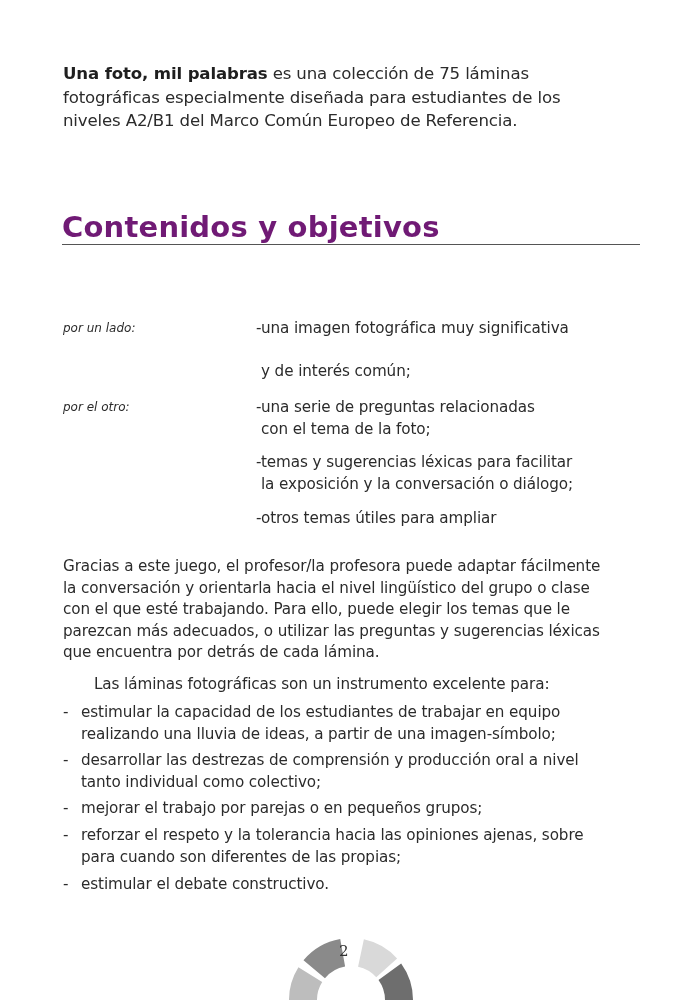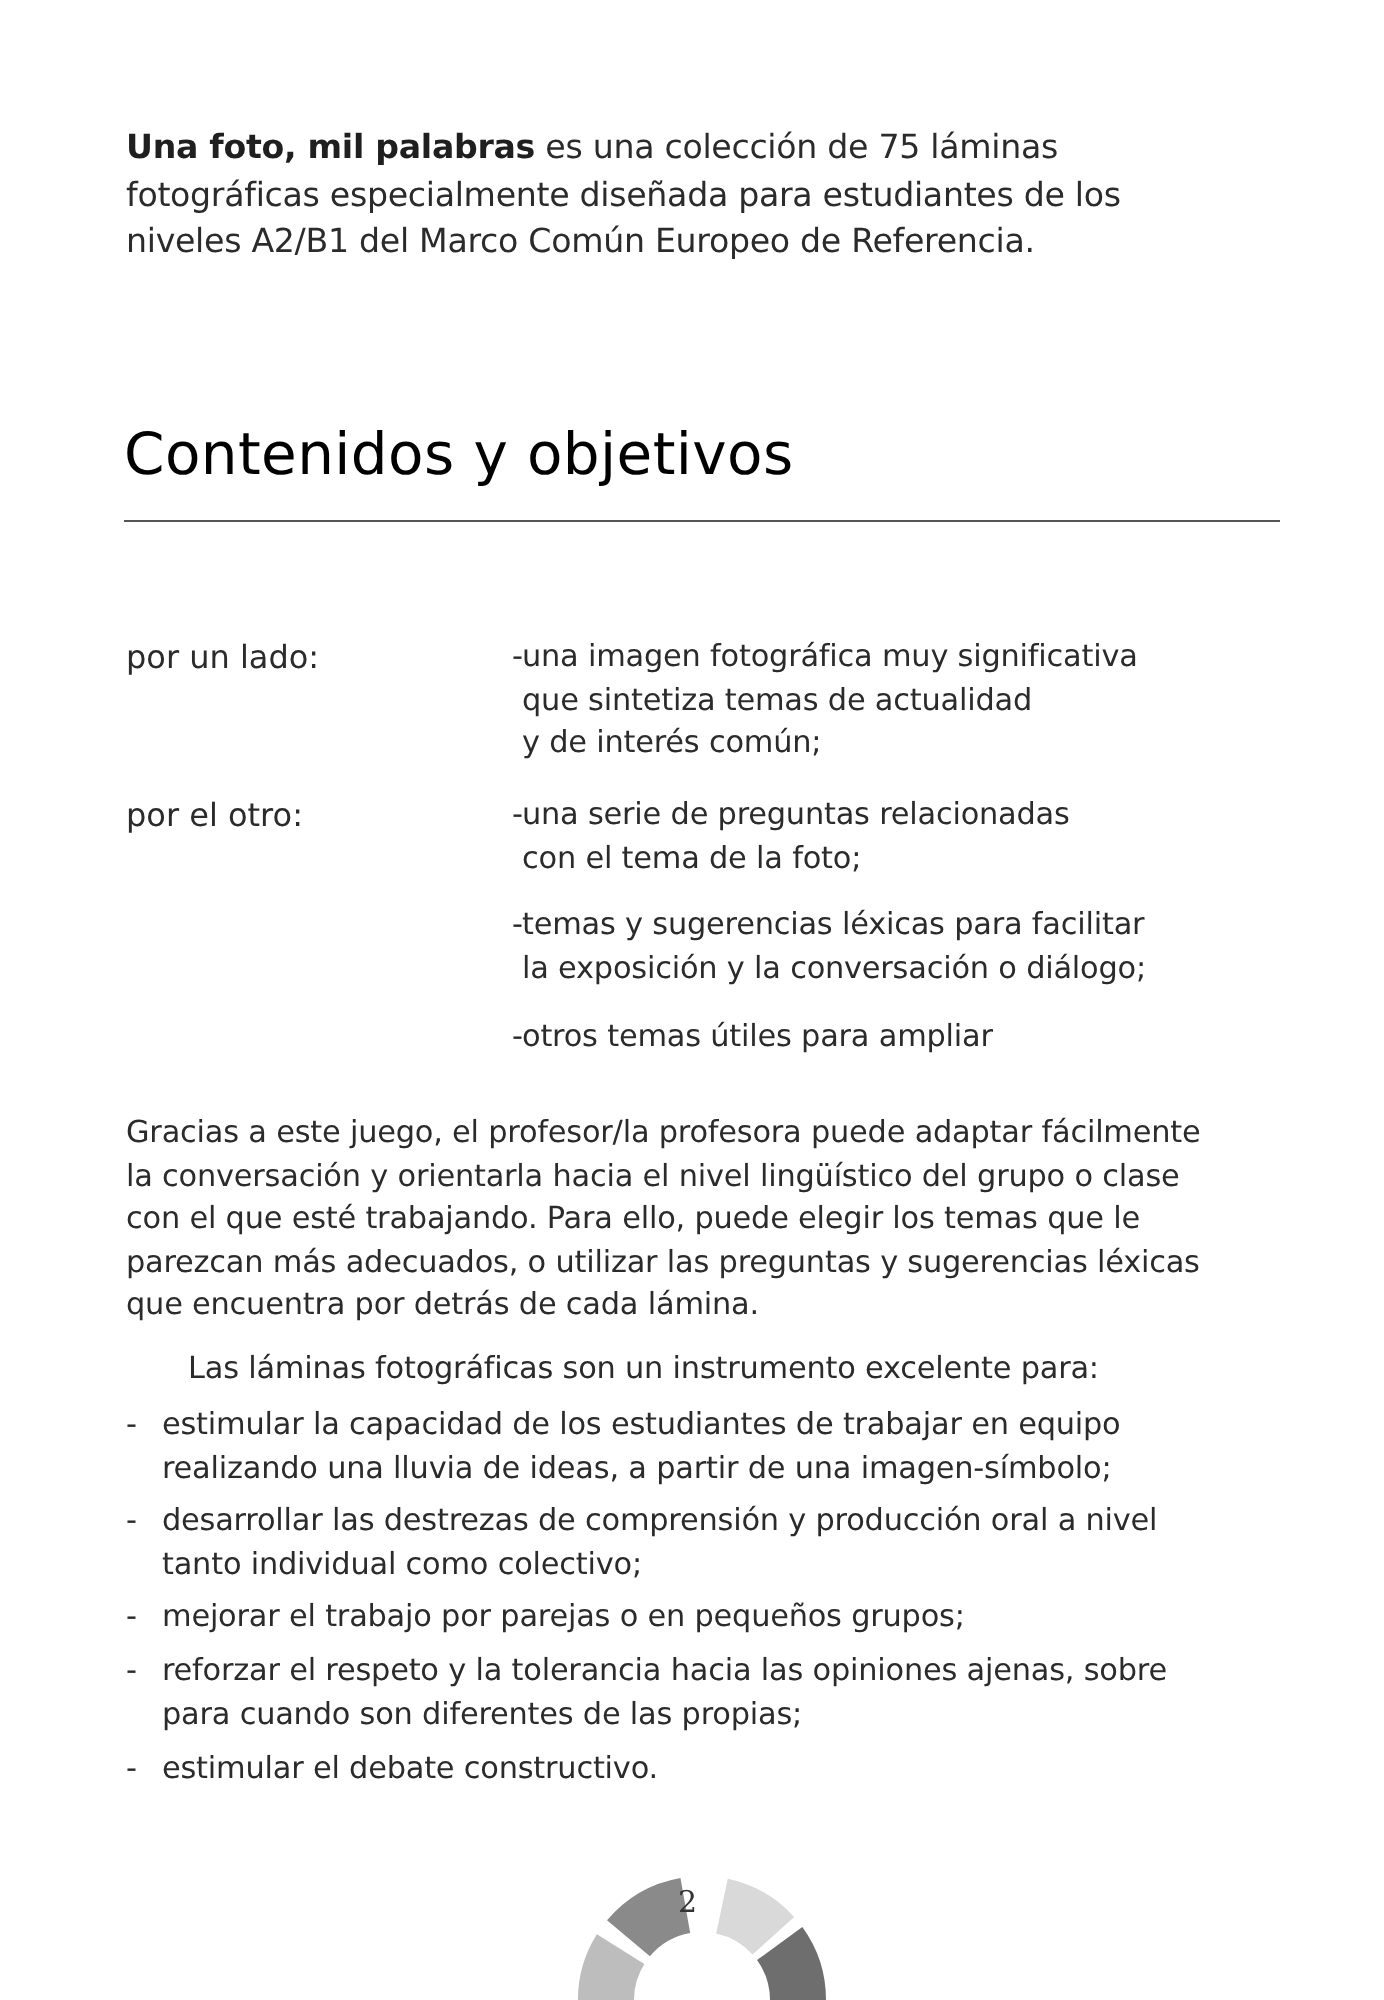--- a/index.html
+++ b/index.html
@@ -34,40 +34,41 @@
     font-weight: bold;
     color: #1f1f1f;
   }
   .section-title {
     position: absolute;
     left: 62px;
     top: 210px;
     width: 578px;
     margin: 0;
     font-size: 29px;
-    font-weight: normal;
+    font-weight: bold;
     letter-spacing: 0.2px;
-    color: #000000;
+    color: #701a75;
     line-height: 34px;
     border-bottom: 1.5px solid #555;
-    padding-bottom: 16px;
+    padding-bottom: 0;
   }
   .p {
     position: absolute;
     left: 63px;
     margin: 0;
     font-size: 15.2px;
     line-height: 21.5px;
     letter-spacing: -0.1px;
   }
   .row-label {
     position: absolute;
     left: 63px;
-    font-size: 16px;
-    line-height: 21.5px;
+    font-size: 12px;
+    line-height: 21.5px;
+    font-style: italic;
   }
   .dash-item {
     position: absolute;
     left: 256px;
     width: 400px;
     font-size: 15.2px;
     line-height: 21.5px;
     letter-spacing: -0.1px;
   }
   .dash-item .dash, .bullet .dash {
@@ -119,21 +120,21 @@
   </p>
 
   <h2 class="section-title">Contenidos y objetivos</h2>
 
 
   <div class="row-label" style="top:318px;">por un lado:</div>
   <div class="dash-item" style="top:318px;">
     <span class="dash">-</span>
     <span class="txt">
       <span>una imagen fotográfica muy significativa</span><br>
-      <span>que sintetiza temas de actualidad</span><br>
+      <br>
       <span>y de interés común;</span>
     </span>
   </div>
 
   <div class="row-label" style="top:397px;">por el otro:</div>
   <div class="dash-item" style="top:397px;">
     <span class="dash">-</span>
     <span class="txt">
       <span>una serie de preguntas relacionadas</span><br>
       <span>con el tema de la foto;</span>

